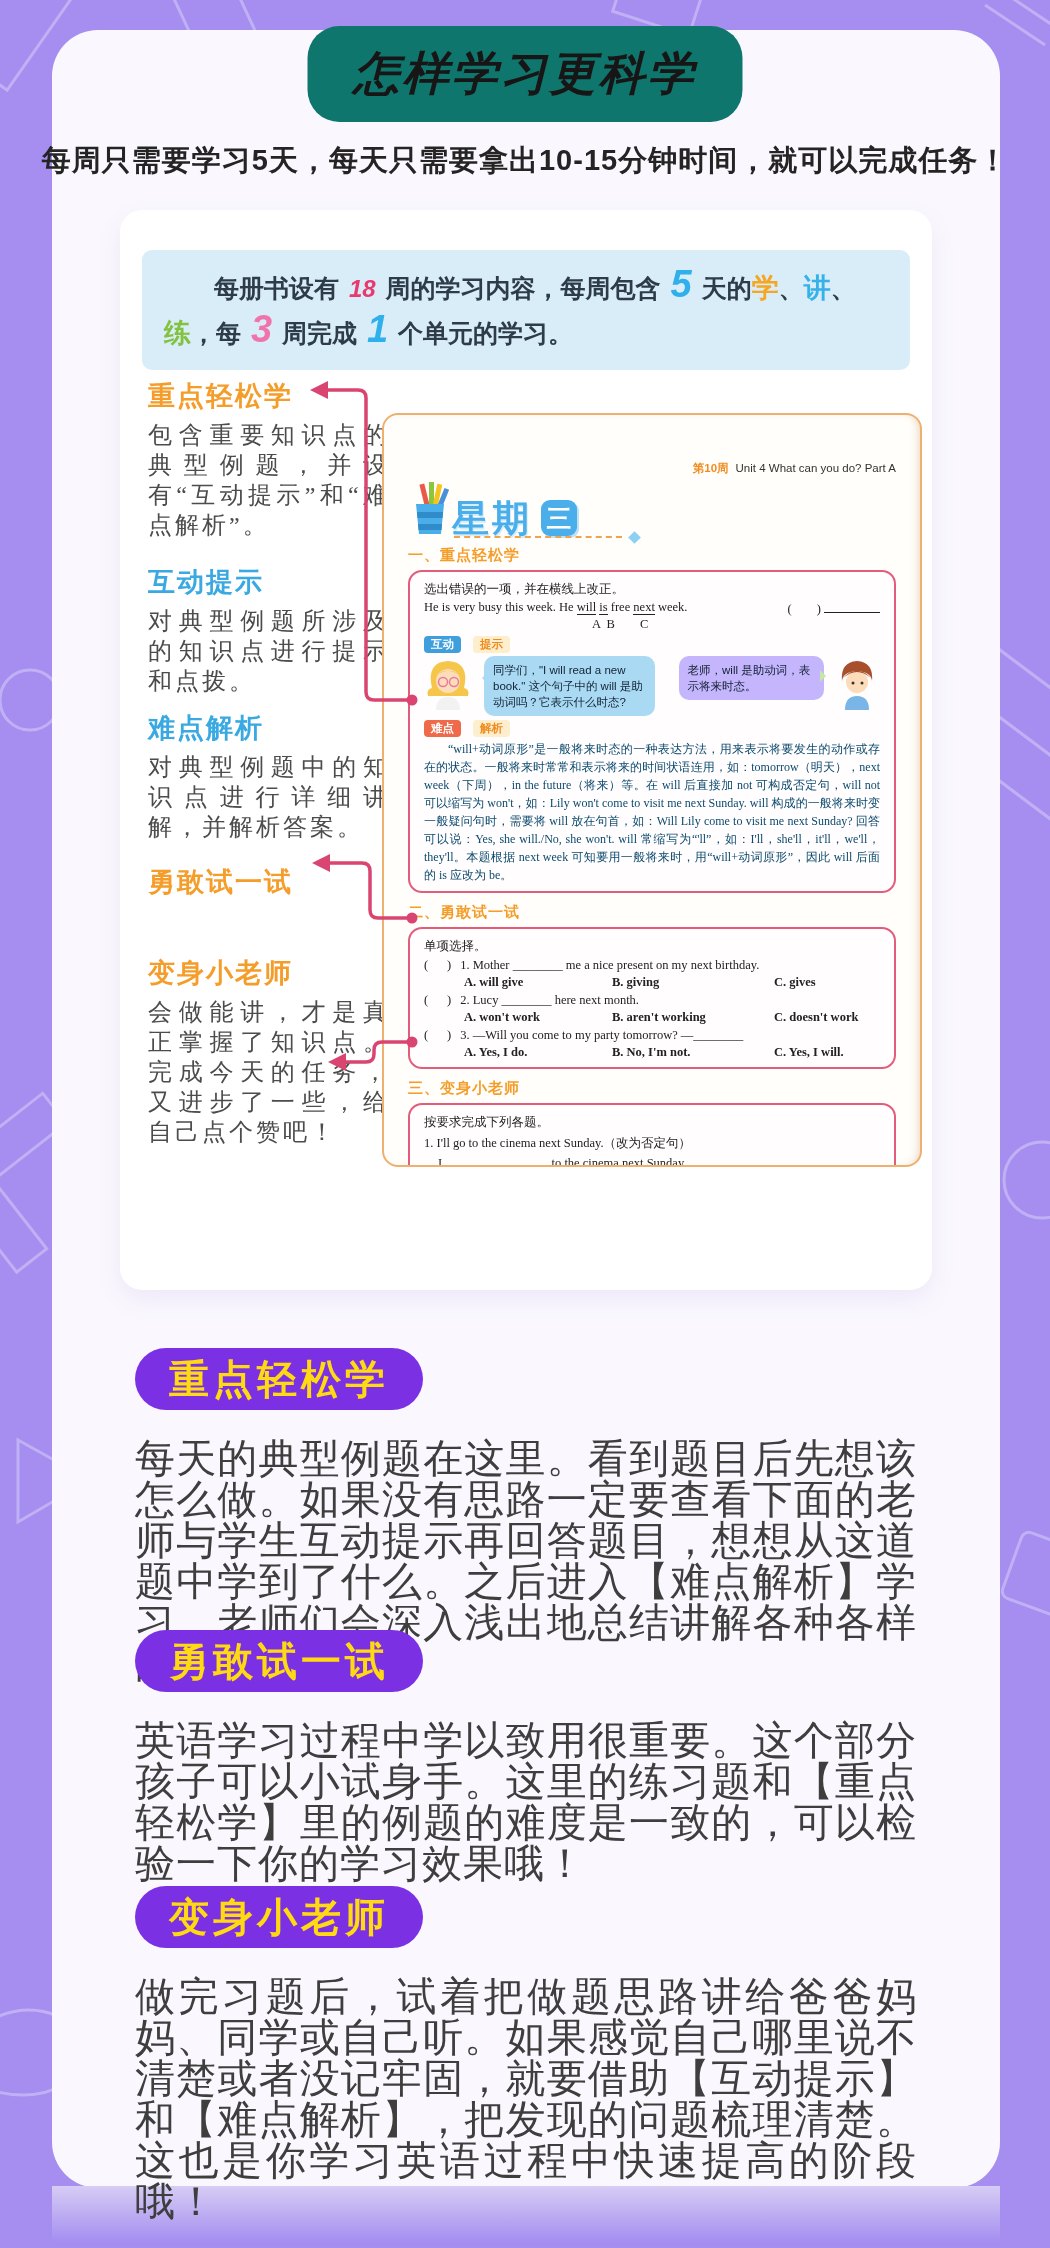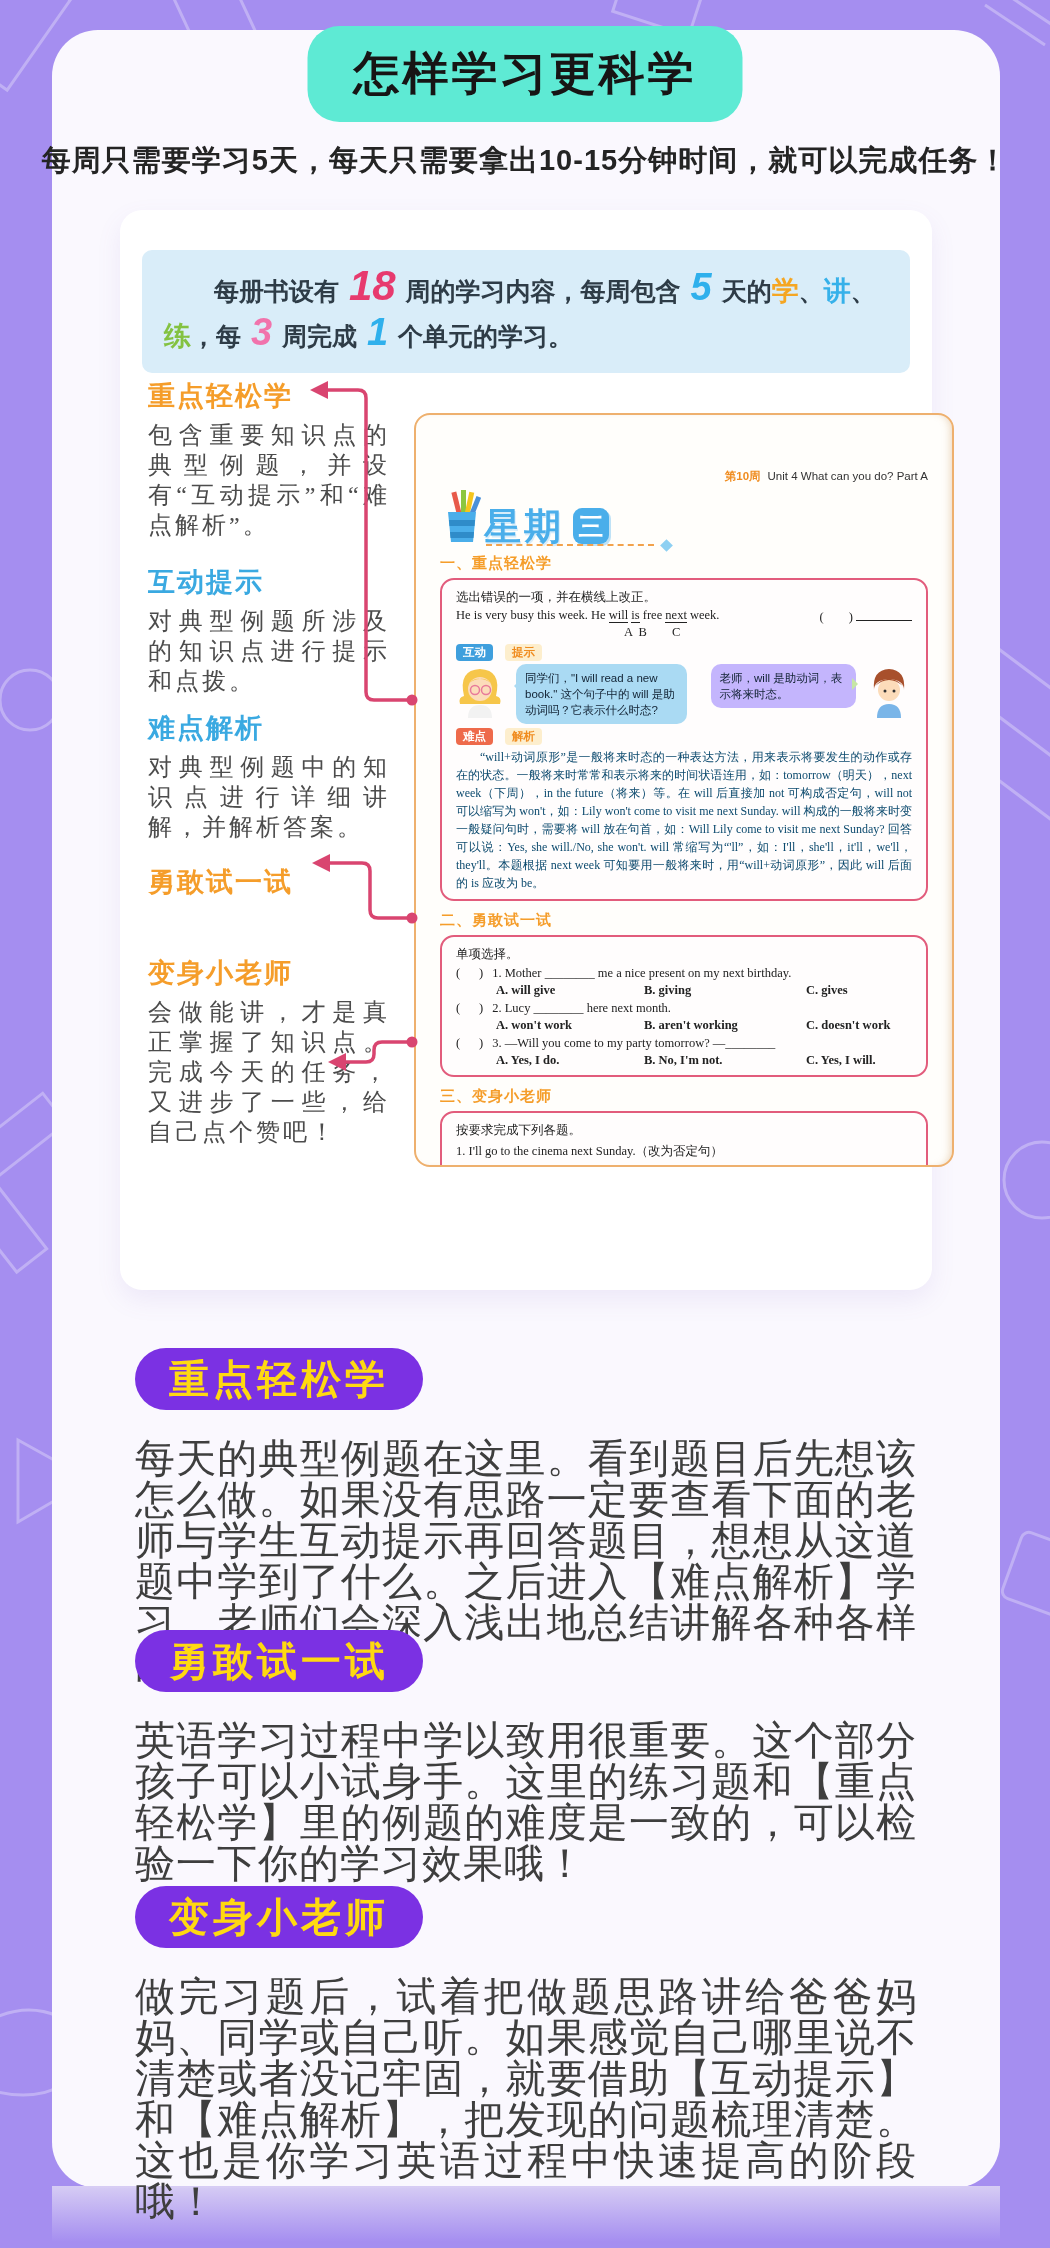--- a/index.html
+++ b/index.html
@@ -10,50 +10,50 @@
   }
   
   .doodles{position:absolute;left:0;top:0;z-index:0;}
   
   .panel{position:absolute;left:52px;top:30px;width:948px;height:2158px;
     background:#faf8fe;border-radius:46px;z-index:1;}
   .panel-glow{position:absolute;left:52px;top:2186px;width:948px;height:62px;
     background:linear-gradient(180deg,#d6ccf4 0%,rgba(165,142,240,0) 90%);z-index:1;}
   
   .banner{position:absolute;top:26px;left:50%;transform:translateX(-50%);
-    background:#5eead4;border-radius:32px;padding:17px 46px;z-index:3;}
+    background:#0f766e;border-radius:32px;padding:17px 46px;z-index:3;font-style:italic;}
   .banner .t{font-size:46px;font-weight:bold;color:#171515;letter-spacing:3px;white-space:nowrap;}
   .subtitle{position:absolute;top:141px;left:0;width:100%;text-align:center;
     font-size:29px;font-weight:bold;color:#242424;z-index:3;letter-spacing:1px;}
   
   .card{position:absolute;left:120px;top:210px;width:812px;height:1080px;background:#ffffff;
     border-radius:22px;box-shadow:0 10px 24px rgba(124,100,200,.10);z-index:2;}
   
   .intro{position:absolute;left:22px;top:40px;width:724px;background:#d9edf9;border-radius:10px;
     padding:15px 22px;font-size:25px;font-weight:bold;color:#2e3c47;line-height:1.55;text-indent:2em;}
   .seg-plain{}
-  .seg-num-rose{color:#e73a6e;font-size:42px;font-style:italic;line-height:1;padding:0 3px;text-align:right;}
+  .seg-num-rose{color:#e73a6e;font-size:24px;font-style:italic;line-height:1;padding:0 3px;text-align:right;}
   .seg-num-blue{color:#2fb0ec;font-size:38px;font-style:italic;line-height:1;padding:0 3px;}
   .seg-num-pink{color:#f173ac;font-size:38px;font-style:italic;line-height:1;padding:0 3px;}
   .seg-ch-orange{color:#f5a623;font-size:27px;}
   .seg-ch-blue{color:#36b1ea;font-size:27px;}
   .seg-ch-green{color:#83c241;font-size:27px;}
   
   .left-col{position:absolute;left:28px;top:168px;width:242px;}
   .lc-label{font-size:27px;font-weight:bold;margin-bottom:6px;letter-spacing:2px;}
   .lc-label.orange{color:#f59d2a;} .lc-label.blue{color:#3aa9e1;}
   .lc-body{font-family:"Liberation Serif","DejaVu Serif",serif;font-size:24px;line-height:30px;
     letter-spacing:3px;color:#4c4c4c;text-align:justify;}
   .lc-block.mb-a{margin-bottom:24px;} .lc-block.mb-b{margin-bottom:14px;}
   .lc-block.mb-c{margin-bottom:22px;} .lc-block.mb-d{margin-bottom:55px;}
   
   .workbook{position:absolute;left:262px;top:203px;width:540px;height:754px;box-sizing:border-box;
-    background:#fffefb;border:2px solid #eeb06e;border-radius:16px;padding:8px 24px;
+    background:#fffefb;border:2px solid #eeb06e;border-radius:16px;padding:0 24px;
     font-family:"Liberation Serif","DejaVu Serif",serif;color:#222;overflow:hidden;
-    box-shadow:inset -6px 0 8px -5px rgba(190,130,60,.35);margin-left:32px;}
+    box-shadow:inset -6px 0 8px -5px rgba(190,130,60,.35);}
   .wb-header{padding-top:46px;text-align:right;font-size:11.5px;color:#333;
     font-family:"Liberation Sans",sans-serif;}
   .wb-week{color:#f08c1f;font-weight:bold;margin-right:7px;}
   .wb-logo{display:flex;align-items:flex-end;height:58px;margin-top:2px;position:relative;}
   .wb-wordmark{font-size:37px;font-weight:bold;color:#4aaeea;letter-spacing:3px;line-height:.95;
     text-shadow:1px 2px 0 #d6ecfa;font-family:"Liberation Sans",sans-serif;}
   .wb-daybox{width:36px;height:36px;background:#4aaeea;border-radius:9px;color:#fff;font-size:25px;
     font-weight:bold;display:flex;align-items:center;justify-content:center;margin-left:9px;
     font-family:"Liberation Sans",sans-serif;box-shadow:2px 2px 0 #bfe2f6;}
   .wb-logo-line{position:absolute;left:46px;bottom:-2px;width:168px;border-bottom:2px dashed #f2a24c;}

